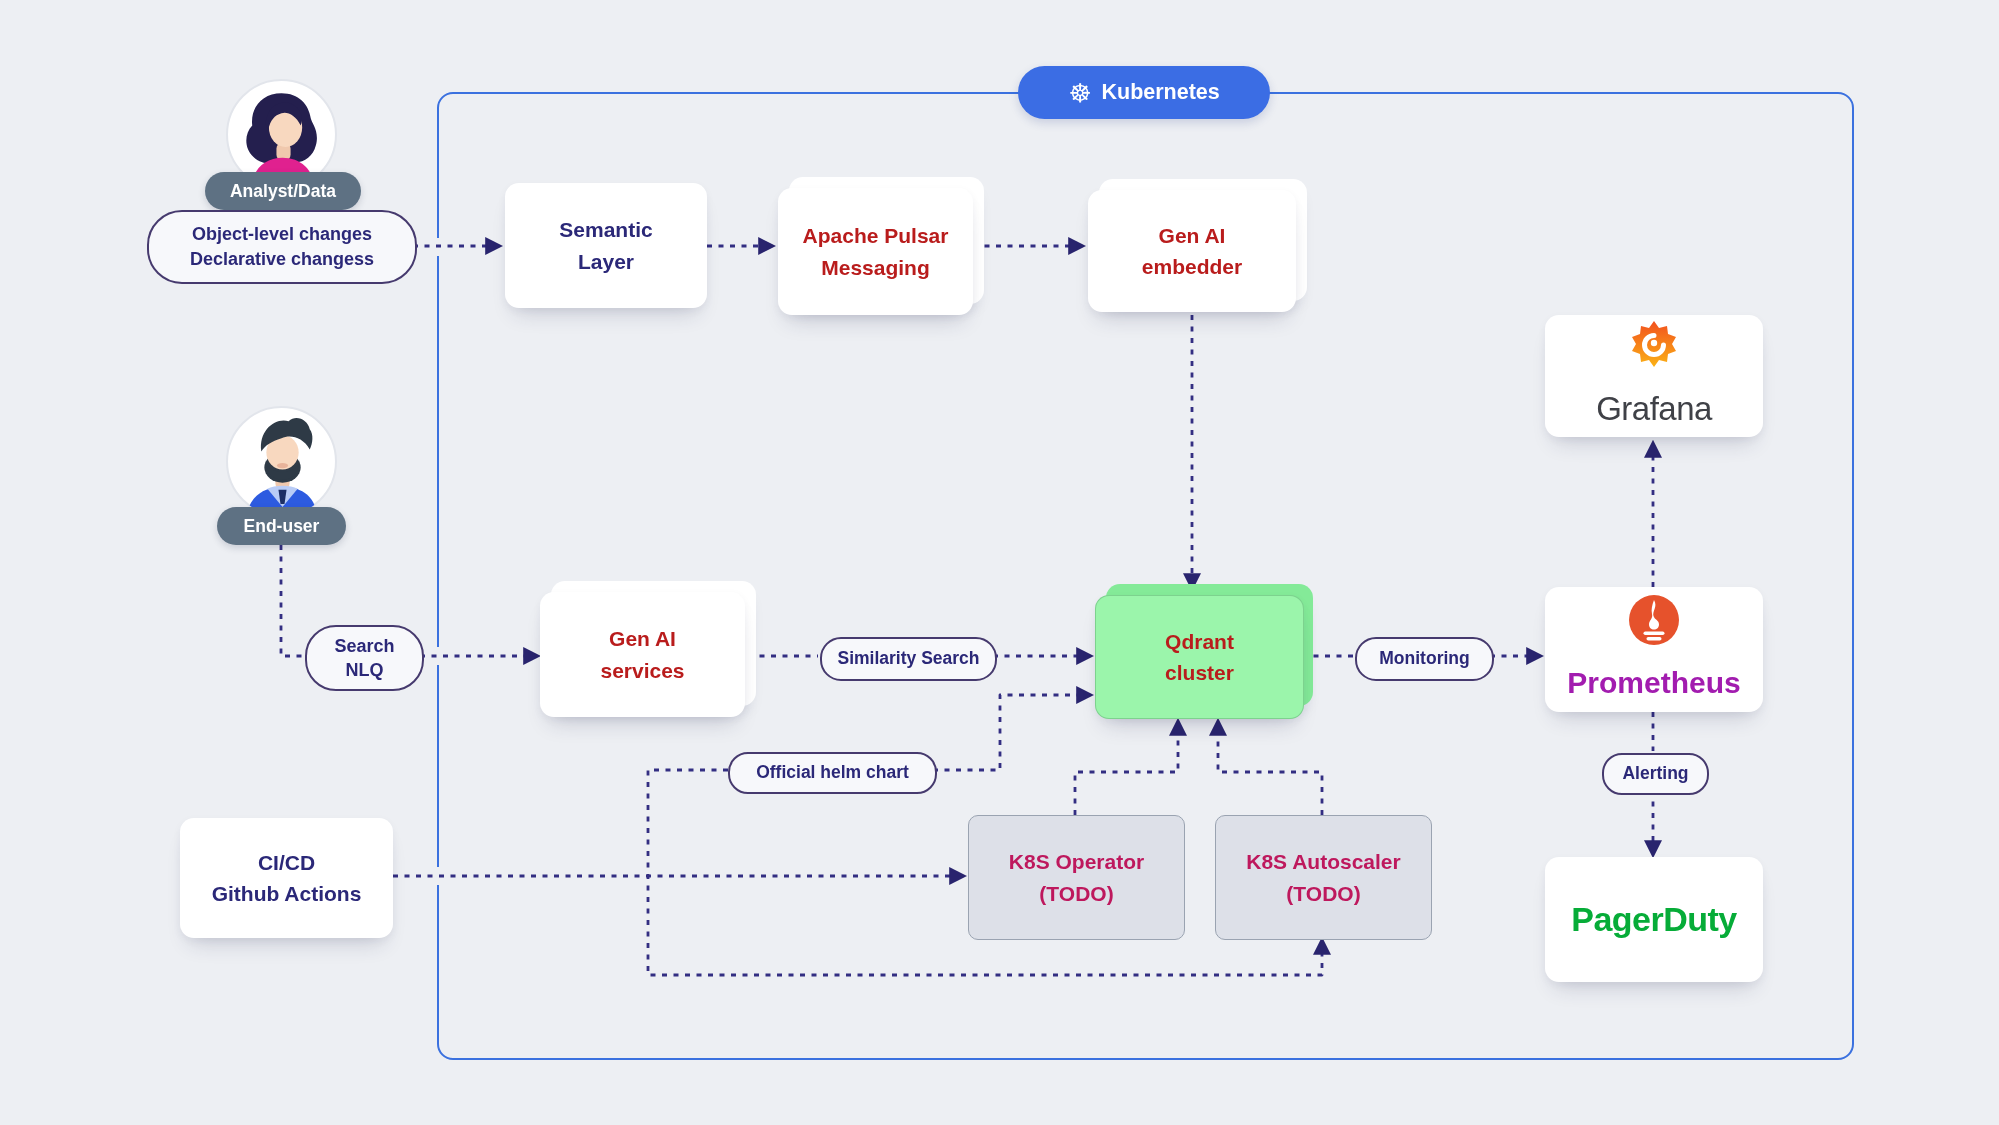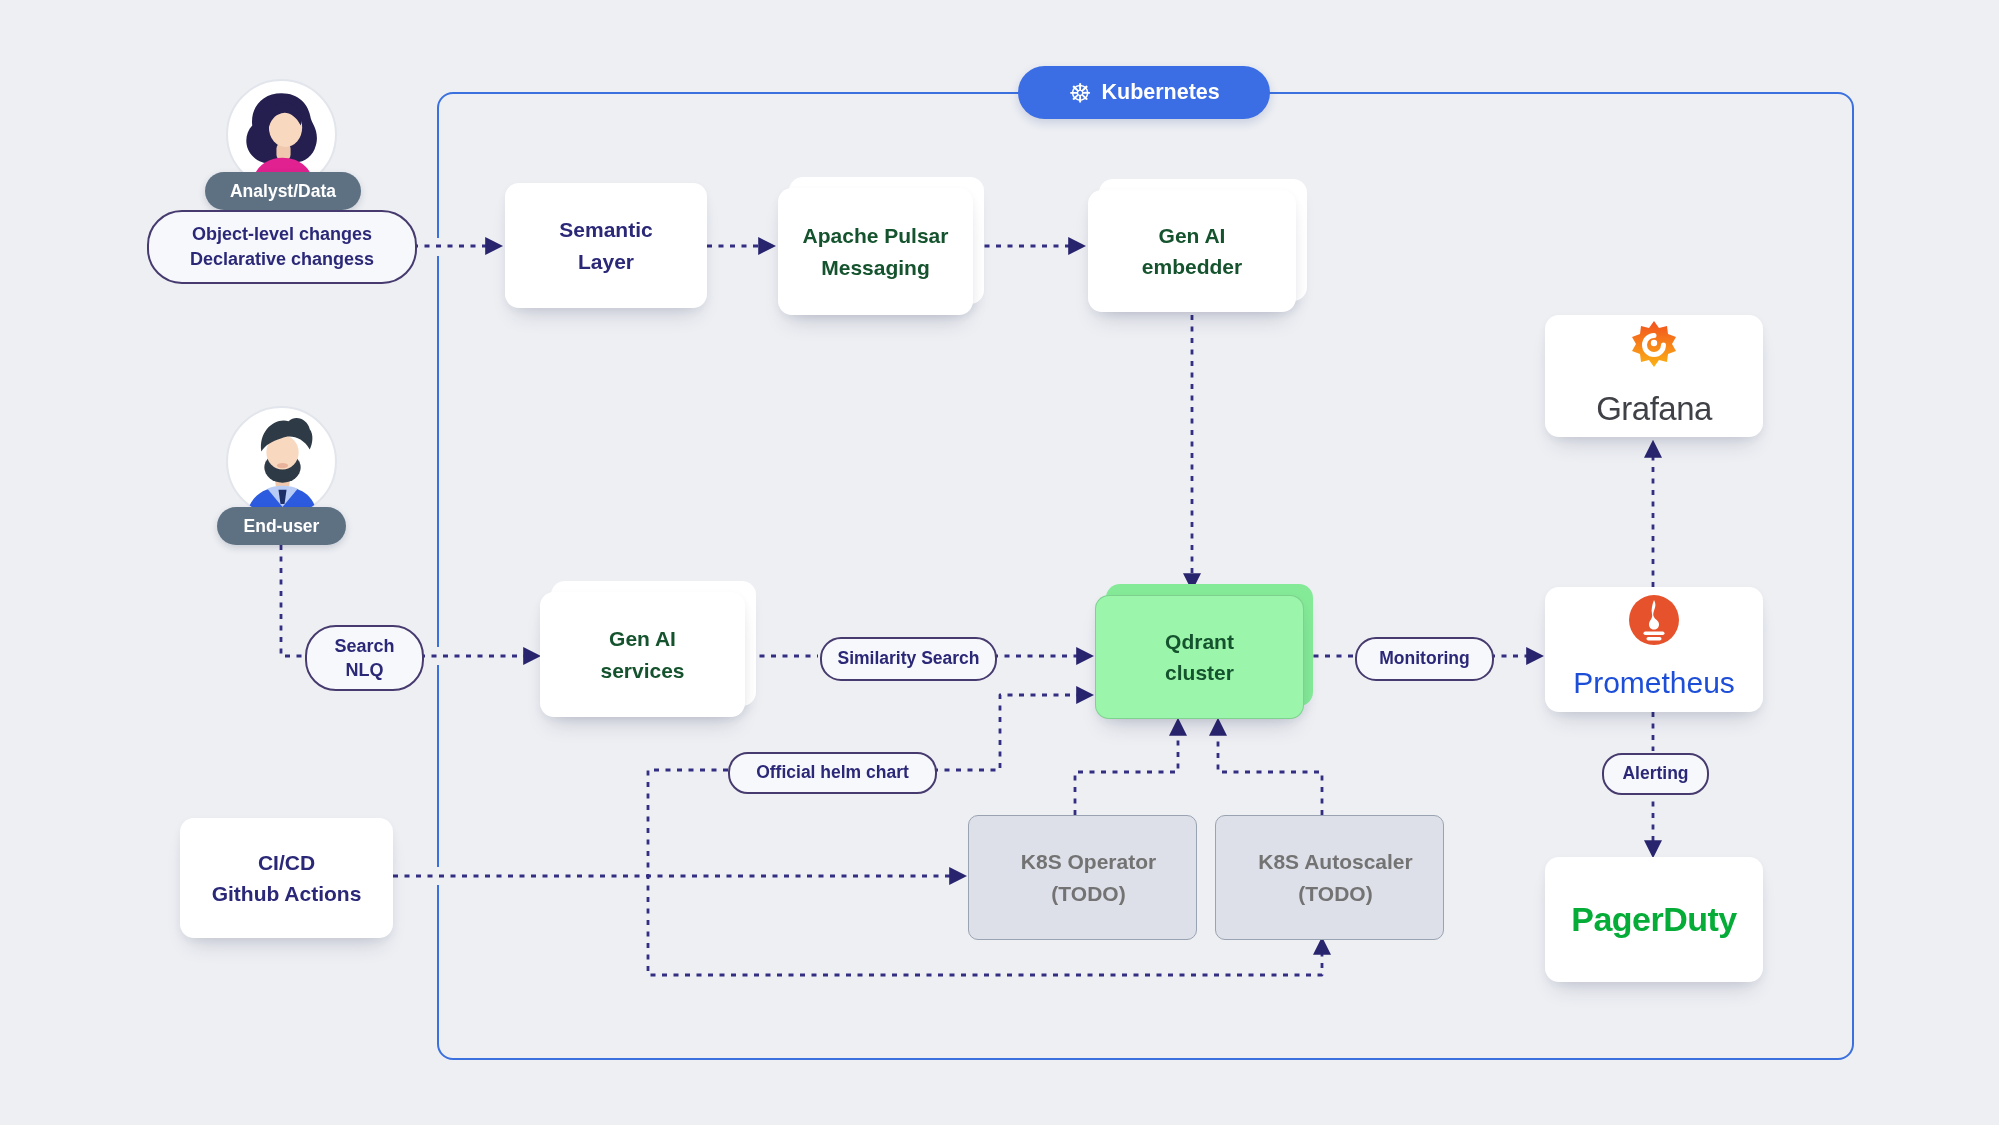--- a/index.html
+++ b/index.html
@@ -18,48 +18,48 @@
   
   .card{position:absolute;background:#fff;border-radius:14px;display:flex;flex-direction:column;
         align-items:center;justify-content:center;text-align:center;color:#2b2878;
         font-size:21px;font-weight:700;line-height:1.5;z-index:3;
         box-shadow:0 14px 22px -10px rgba(35,40,80,.20),0 3px 8px rgba(35,40,80,.05);}
   .stack{position:absolute;z-index:3;}
   .stack .back{position:absolute;left:11px;top:-11px;width:100%;height:100%;background:#fff;
                border-radius:14px;box-shadow:0 10px 16px -8px rgba(35,40,80,.15);}
   .stack .front{position:relative;width:100%;height:100%;background:#fff;border-radius:14px;
                 display:flex;flex-direction:column;align-items:center;justify-content:center;text-align:center;
-                color:#14532d;font-size:21px;font-weight:700;line-height:1.5;
+                color:#b91c1c;font-size:21px;font-weight:700;line-height:1.5;
                 box-shadow:0 14px 22px -10px rgba(35,40,80,.22),0 3px 8px rgba(35,40,80,.05);}
   .stack.qdrant .back{background:#84ea98;}
   .stack.qdrant .front{background:#9bf5ab;border:1px solid rgba(45,120,70,.28);}
 
   .todo-card{position:absolute;background:#dde0e8;border:1.5px solid #9aa3b1;border-radius:10px;
              display:flex;flex-direction:column;align-items:center;justify-content:center;text-align:center;
-             color:#737373;font-size:21px;font-weight:700;line-height:1.5;z-index:3;padding-left:12px;}
+             color:#be185d;font-size:21px;font-weight:700;line-height:1.5;z-index:3;}
 
   
   .pill{position:absolute;display:flex;flex-direction:column;align-items:center;justify-content:center;
         text-align:center;background:#f7f8fb;border:2px solid #463a6e;color:#2b2878;
         font-size:17.5px;font-weight:700;line-height:1.35;z-index:3;}
 
   
   .avatar{position:absolute;z-index:3;}
   .persona-pill{position:absolute;background:#5e7183;color:#fff;border-radius:19px;display:flex;
                 align-items:center;justify-content:center;font-size:17.5px;font-weight:700;z-index:4;
                 box-shadow:0 3px 7px rgba(40,50,80,.18);}
   .note-pill{position:absolute;left:147px;top:210px;width:266px;height:70px;border-radius:35px;
              background:#f7f8fb;border:2px solid #463a6e;display:flex;flex-direction:column;
              align-items:center;justify-content:center;color:#2b2878;font-size:18px;font-weight:700;
              line-height:1.4;z-index:4;text-align:center;}
 
   
   .brand-row{display:flex;align-items:center;gap:9px;flex-direction:column;}
   .grafana-text{font-size:33px;font-weight:500;color:#3f4147;letter-spacing:-.5px;}
-  .prom-text{font-size:30px;font-weight:400;color:#1d4ed8;margin-top:5px;}
+  .prom-text{font-size:30px;font-weight:700;color:#a21caf;margin-top:5px;}
   .pd-text{font-size:34px;font-weight:700;color:#06ac38;letter-spacing:-.5px;}
 </style>
 </head>
 <body>
 
 <div class="canvas">
 
   <div class="k8s-box"></div>
 
   <svg class="wires" width="1999" height="1125" viewBox="0 0 1999 1125">

